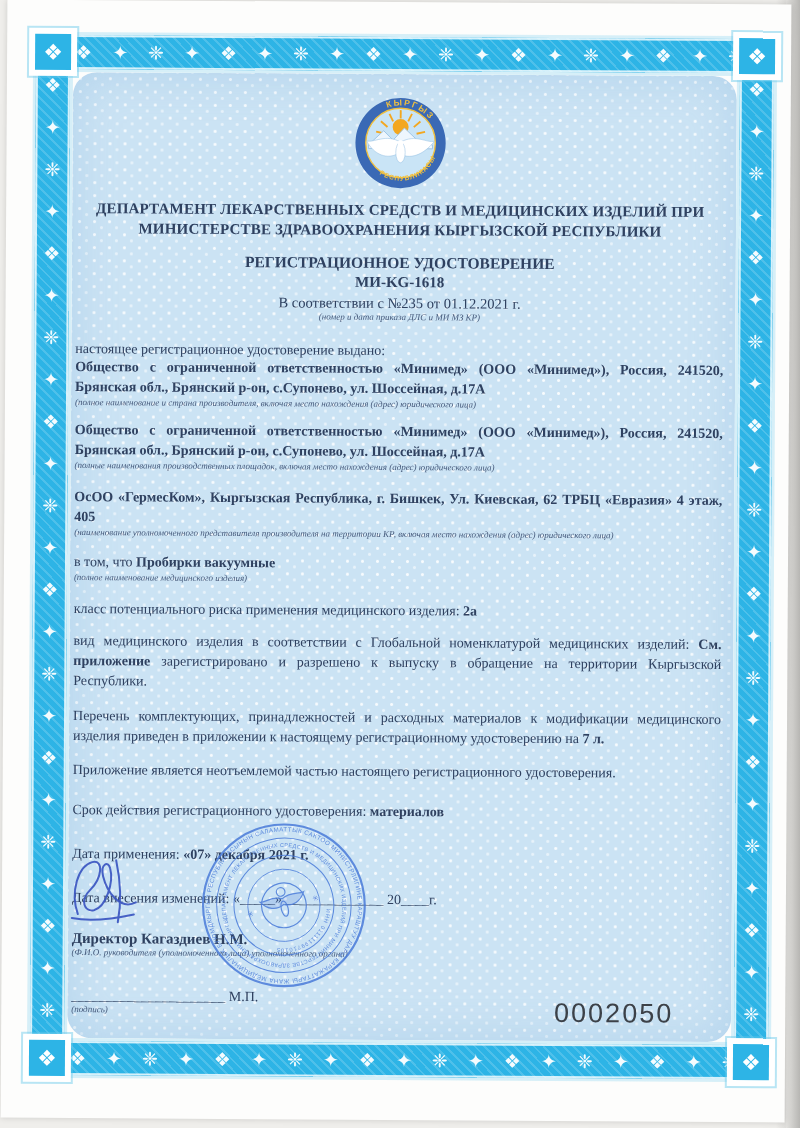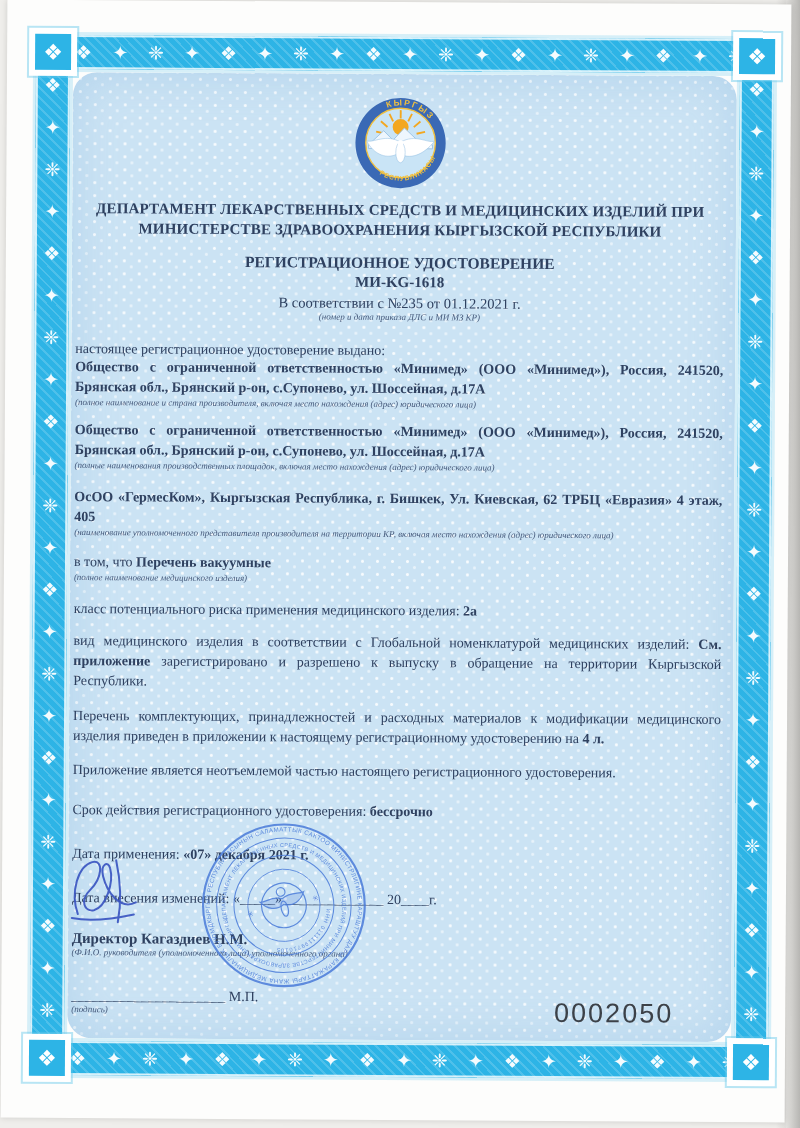--- a/index.html
+++ b/index.html
@@ -142,32 +142,32 @@
 
         <p class="p b">Общество с ограниченной ответственностью «Минимед» (ООО «Минимед»), Россия, 241520, Брянская обл., Брянский р-он, с.Супонево, ул. Шоссейная, д.17А</p>
         <div class="note">(полное наименование и страна производителя, включая место нахождения (адрес) юридического лица)</div>
 
         <p class="p b mt12">Общество с ограниченной ответственностью «Минимед» (ООО «Минимед»), Россия, 241520, Брянская обл., Брянский р-он, с.Супонево, ул. Шоссейная, д.17А</p>
         <div class="note">(полные наименования производственных площадок, включая место нахождения (адрес) юридического лица)</div>
 
         <p class="p b mt16">ОсОО «ГермесКом», Кыргызская Республика, г. Бишкек, Ул. Киевская, 62 ТРБЦ «Евразия» 4 этаж, 405</p>
         <div class="note">(наименование уполномоченного представителя производителя на территории КР, включая место нахождения (адрес) юридического лица)</div>
 
-        <p class="p mt14"><span>в том, что </span><span class="b">Перечень вакуумные</span></p>
+        <p class="p mt14"><span>в том, что </span><span class="b">Пробирки вакуумные</span></p>
         <div class="note">(полное наименование медицинского изделия)</div>
 
         <p class="p mt16"><span>класс потенциального риска применения медицинского изделия: </span><span class="b">2а</span></p>
 
         <p class="p mt12"><span>вид медицинского изделия в соответствии с Глобальной номенклатурой медицинских изделий: </span><span class="b">См. приложение</span><span> зарегистрировано и разрешено к выпуску в обращение на территории Кыргызской Республики.</span></p>
 
-        <p class="p mt16"><span>Перечень комплектующих, принадлежностей и расходных материалов к модификации медицинского изделия приведен в приложении к настоящему регистрационному удостоверению на </span><span class="b">4 л.</span></p>
+        <p class="p mt16"><span>Перечень комплектующих, принадлежностей и расходных материалов к модификации медицинского изделия приведен в приложении к настоящему регистрационному удостоверению на </span><span class="b">7 л.</span></p>
 
         <p class="p mt14">Приложение является неотъемлемой частью настоящего регистрационного удостоверения.</p>
 
-        <p class="p mt20"><span>Срок действия регистрационного удостоверения: </span><span class="b">бессрочно</span></p>
+        <p class="p mt20"><span>Срок действия регистрационного удостоверения: </span><span class="b">материалов</span></p>
 
         <p class="p mt24"><span>Дата применения: </span><span class="b">«07» декабря 2021 г.</span></p>
 
         <p class="p mt24">Дата внесения изменений: «_____» ______________ 20____г.</p>
 
         <div class="sig-name">Директор Кагаздиев Н.М.</div>
         <div class="note">(Ф.И.О. руководителя (уполномоченного лица) уполномоченного органа)</div>
 
         <div class="sig-line"><span>______________________</span> <span>М.П.</span></div>
         <div class="note">(подпись)</div>

